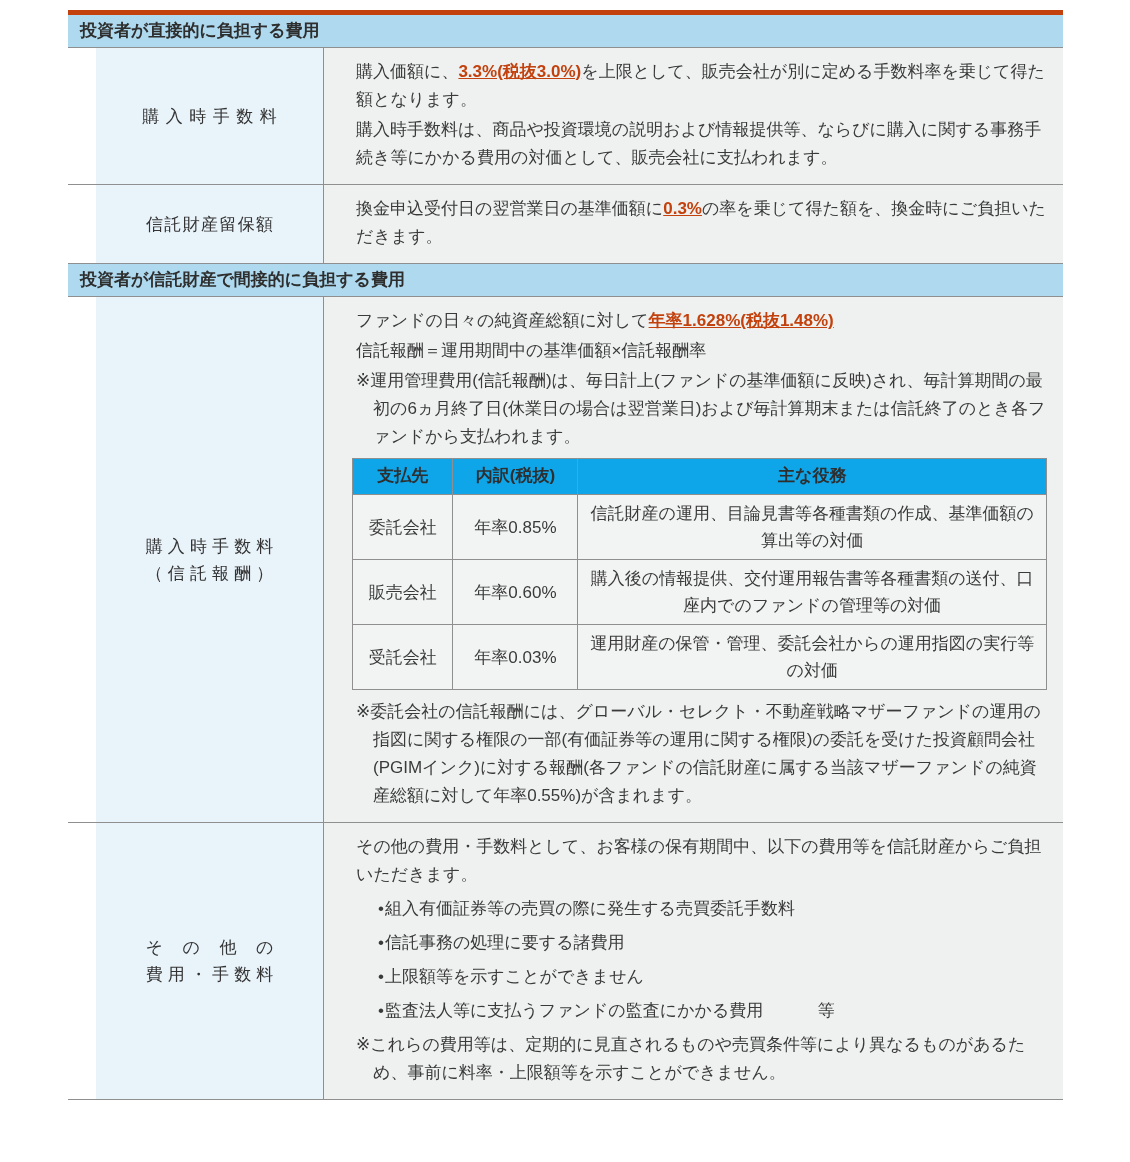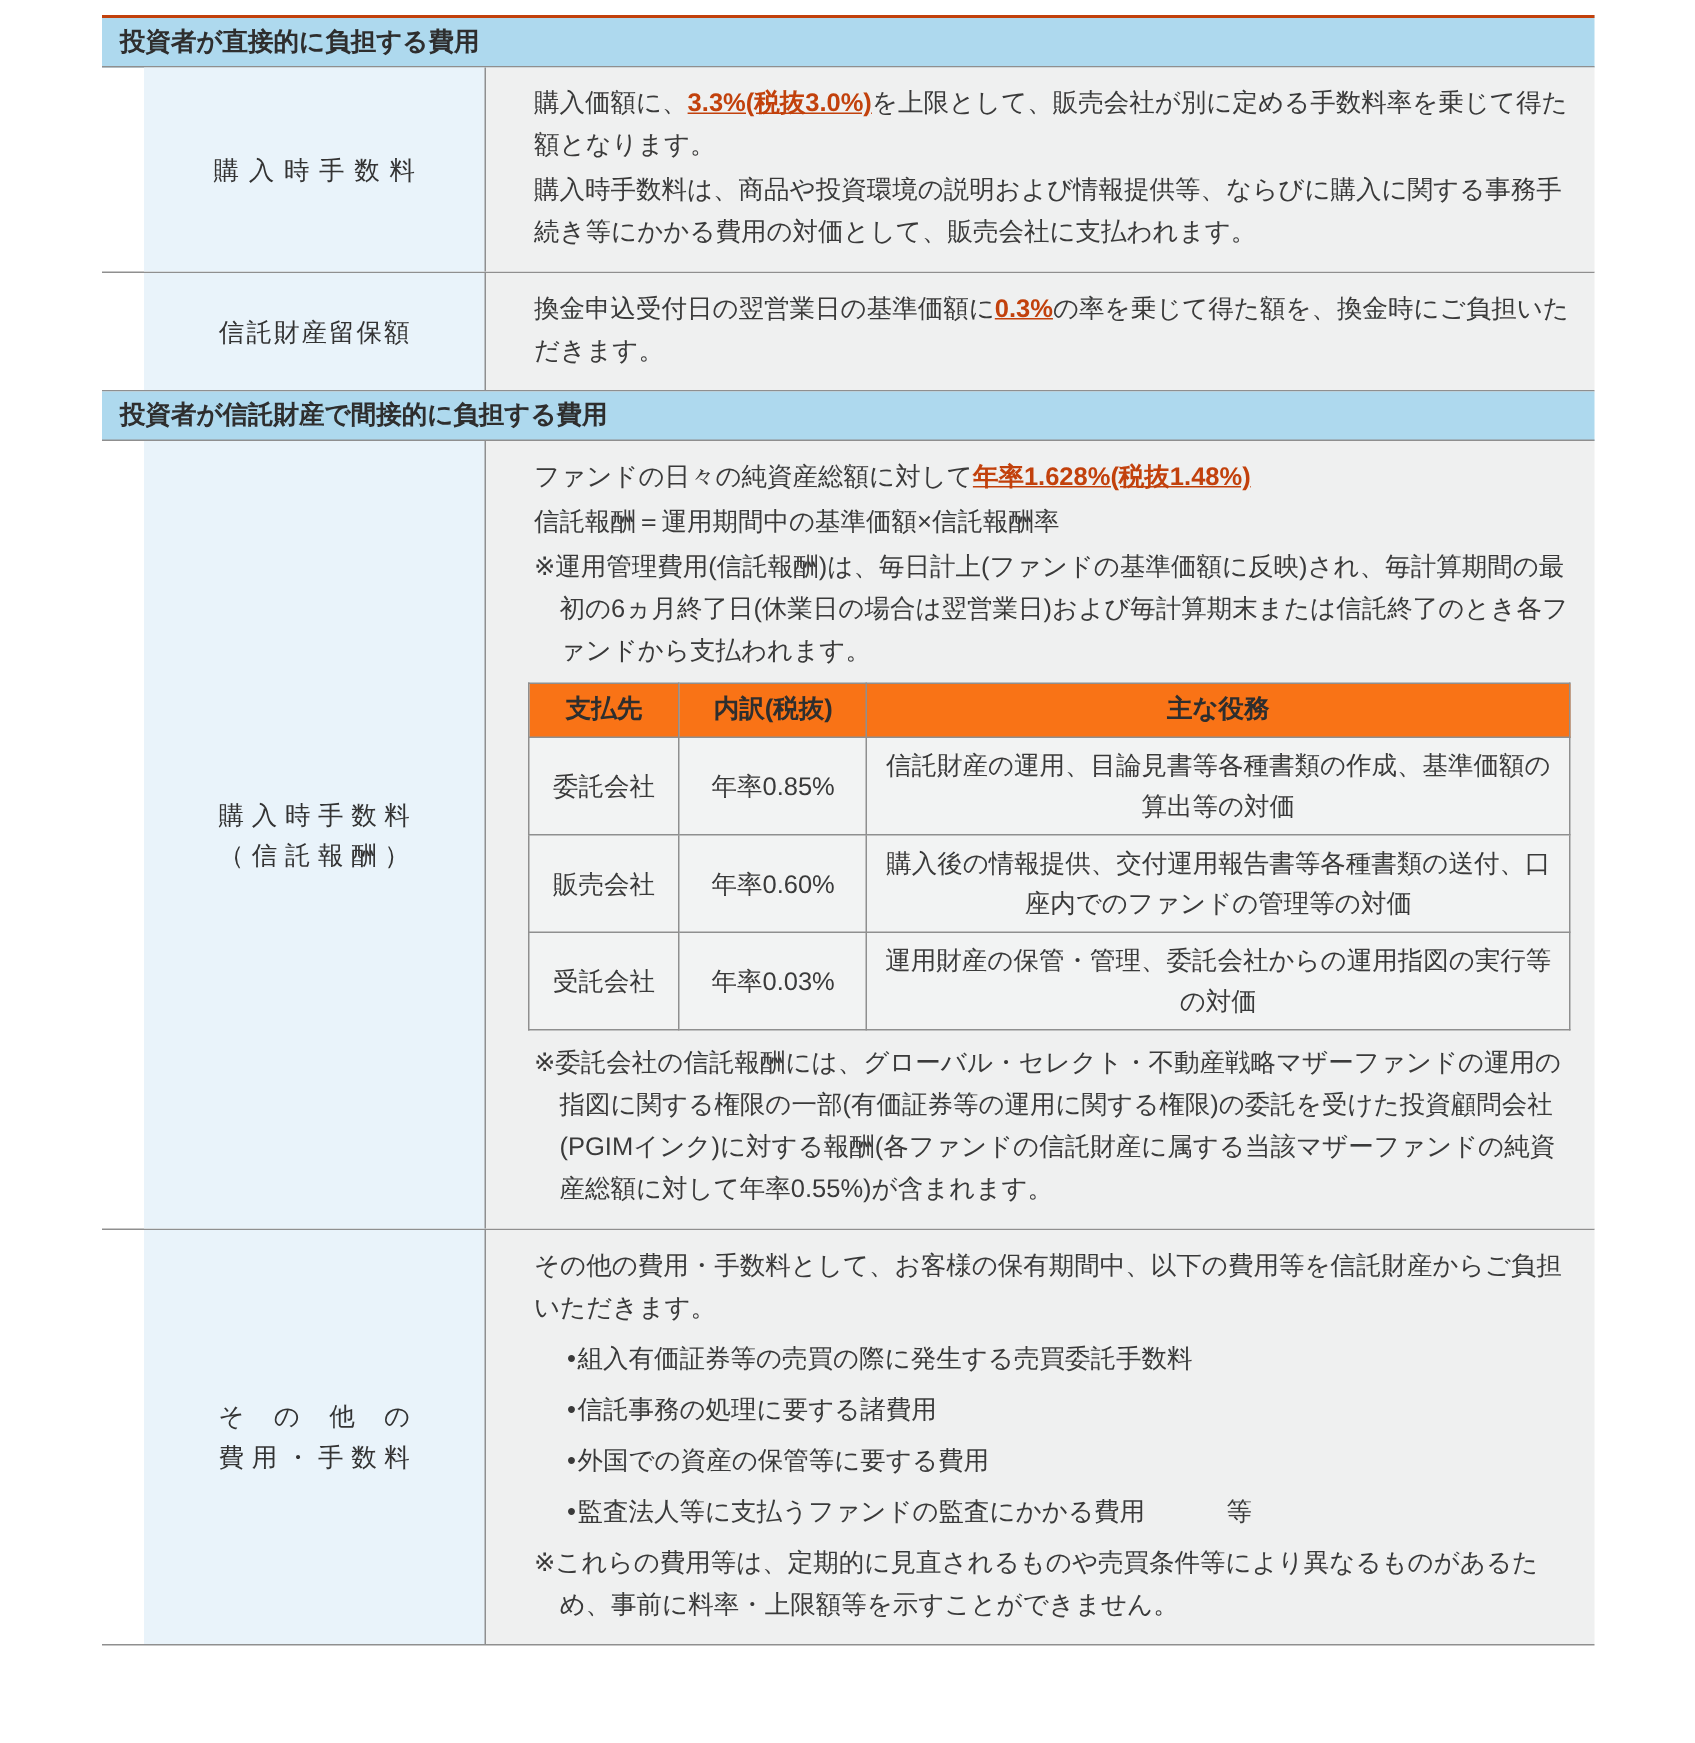--- a/index.html
+++ b/index.html
@@ -11,21 +11,21 @@
   }
   .page { box-sizing:border-box; padding:10px 67px 0 68px; }
 
   
   .section-header {
     background:#aed9ee;
     font-size:17px; font-weight:bold; color:#2e2e2e;
     padding:4px 12px 5px;
     border-bottom:1px solid #8f8f8f;
   }
-  .first-header { border-top:2px solid #c2410c; }
+  .first-header { border-top:5px solid #c2410c; }
 
   
   .fee-row { display:flex; border-bottom:1px solid #8f8f8f; }
   .fee-label {
     width:228px; flex:0 0 228px; box-sizing:border-box;
     background:#e9f3fa;
     border-right:1px solid #8f8f8f;
     display:flex; flex-direction:column; justify-content:center; align-items:center;
     text-align:center;
     margin-left:28px;
@@ -47,21 +47,21 @@
   .hang { padding-left:17px; text-indent:-17px; }
 
   
   table.inner {
     border-collapse:collapse;
     margin:7px 0 8px -4px;
     font-size:17px;
   }
   table.inner th, table.inner td { border:1px solid #8f8f8f; }
   table.inner th {
-    background:#f97316; font-weight:bold; color:#2e2e2e;
+    background:#0ea5e9; font-weight:bold; color:#2e2e2e;
     padding:3px 6px 4px; text-align:center;
   }
   table.inner td { background:#f2f3f3; padding:5px 8px; line-height:27px; }
   .col-payee { width:88px; text-align:center; }
   .col-rate  { width:112px; text-align:center;margin-left:48px; }
   .col-duty  { width:480px; text-align:center; }
 
   
   ul.fee-bullets { list-style:none; margin:5px 0 5px 0; padding:0 0 0 22px; }
   ul.fee-bullets li { line-height:28px; margin:6px 0; }
@@ -144,20 +144,20 @@
   <div class="fee-row">
     <div class="fee-label">
       <span class="lbl ls-xwide">その他の</span>
       <span class="lbl ls-mid">費用・手数料</span>
     </div>
     <div class="fee-content">
       <p>その他の費用・手数料として、お客様の保有期間中、以下の費用等を信託財産からご負担いただきます。</p>
       <ul class="fee-bullets">
         <li><span class="bullet">•</span><span>組入有価証券等の売買の際に発生する売買委託手数料</span></li>
         <li><span class="bullet">•</span><span>信託事務の処理に要する諸費用</span></li>
-        <li><span class="bullet">•</span><span>外国での資産の保管等に要する費用</span></li>
+        <li><span class="bullet">•</span><span>上限額等を示すことができません</span></li>
         <li><span class="bullet">•</span><span>監査法人等に支払うファンドの監査にかかる費用</span><span class="etc-suffix">等</span></li>
       </ul>
       <p class="hang">※これらの費用等は、定期的に見直されるものや売買条件等により異なるものがあるため、事前に料率・上限額等を示すことができません。</p>
     </div>
   </div>
 
 </div>
 
 </body></html>

